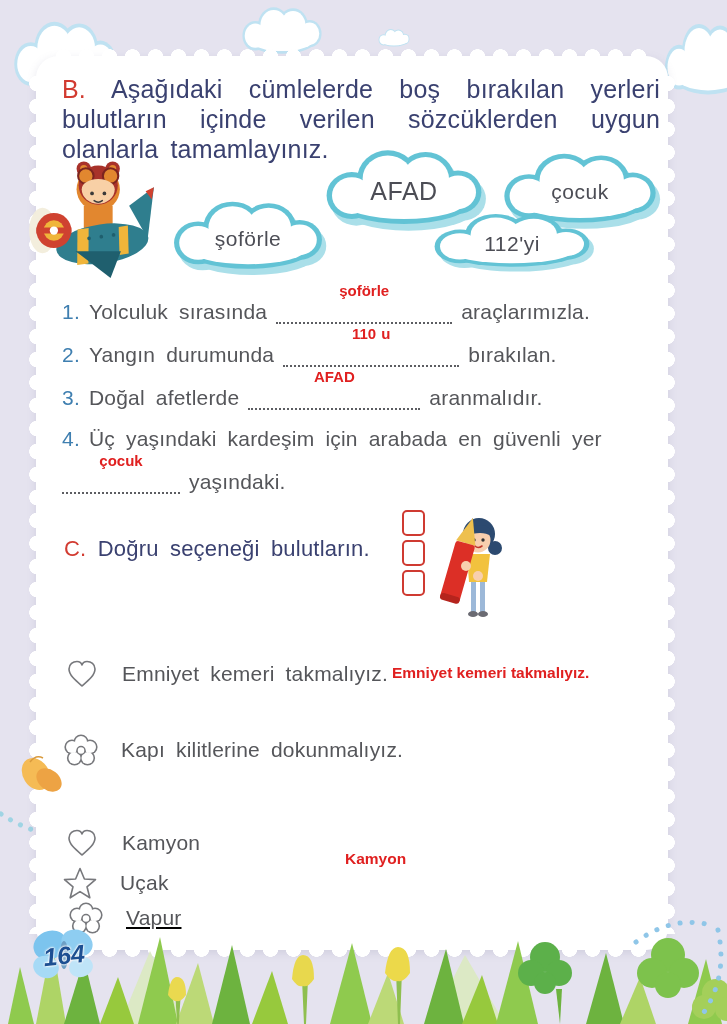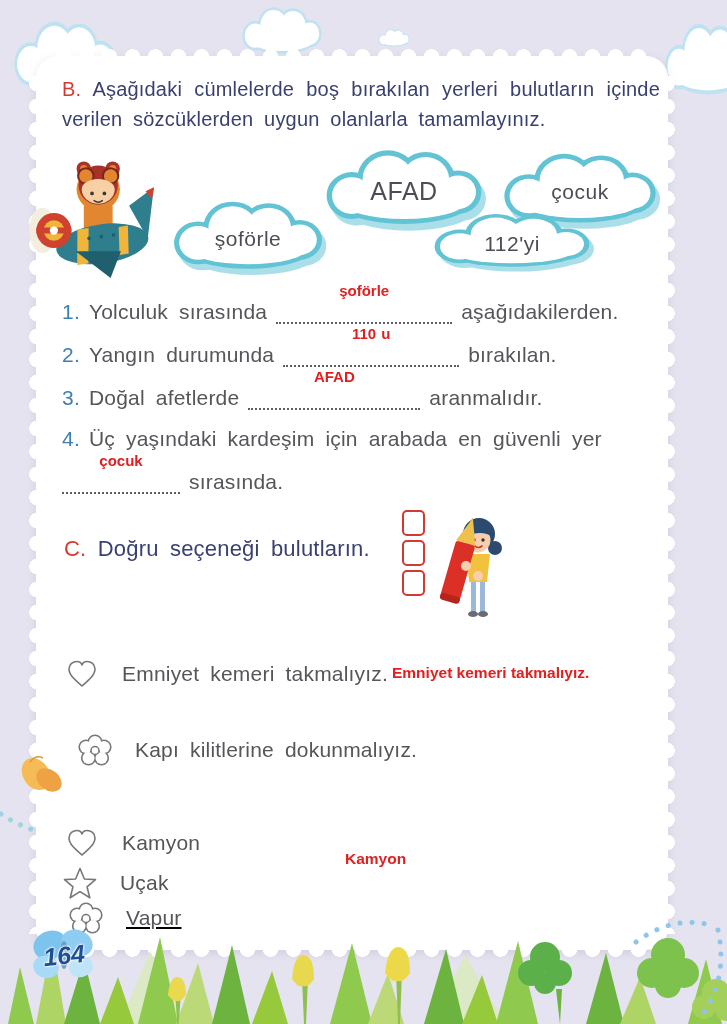--- a/index.html
+++ b/index.html
@@ -22,21 +22,21 @@
     background-size:23px 9px;}
   .bump.left{top:16px;bottom:16px;left:-8px;width:9px;background-repeat:repeat-y;
     background-image:radial-gradient(circle 8px at 9px 11.5px,#fff 7.6px,rgba(255,255,255,0) 8px);
     background-size:9px 23px;}
   .bump.right{top:16px;bottom:16px;right:-8px;width:9px;background-repeat:repeat-y;
     background-image:radial-gradient(circle 8px at 0px 11.5px,#fff 7.6px,rgba(255,255,255,0) 8px);
     background-size:9px 23px;}
 
   
   .abs{position:absolute;}
-  .heading{font-size:20px;line-height:30px;color:#3a4170;text-align:justify;
+  .heading{font-size:25px;line-height:30px;color:#3a4170;text-align:justify;
            word-spacing:5px;letter-spacing:.2px;z-index:3;}
   .sec-letter{color:#d23b31;}
   .body-txt{font-size:21px;color:#55565a;word-spacing:5px;letter-spacing:.2px;}
   .num{color:#3f7fb0;}
   .sentence{display:flex;align-items:flex-end;gap:9px;z-index:3;}
   .blank{display:inline-block;position:relative;height:24px;
          border-bottom:2px dotted #5c5d62;}
   .blank .ans{position:absolute;left:0;right:0;top:-16px;text-align:center;
         color:#e02020;font-weight:bold;font-size:15px;word-spacing:1px;letter-spacing:0;}
   .red-ans{color:#e02020;font-weight:bold;font-size:15.5px;z-index:3;}
@@ -228,21 +228,21 @@
       </svg>
     <span class="w">112'yi</span>
   </div>
 
   <div class="abs sentence body-txt" style="left:62px;top:298px;">
     <span class="num">1.</span>
     <span>Yolculuk sırasında</span>
     <span class="blank" style="width:176px;">
       <span class="ans">şoförle</span>
       </span>
-    <span>aşağıdakilerden.</span>
+    <span>araçlarımızla.</span>
   </div>
   <div class="abs sentence body-txt" style="left:62px;top:341px;">
     <span class="num">2.</span>
     <span>Yangın durumunda</span>
     <span class="blank" style="width:176px;">
       <span class="ans">110 u</span>
       </span>
     <span>bırakılan.</span>
   </div>
   <div class="abs sentence body-txt" style="left:62px;top:384px;">
@@ -254,21 +254,21 @@
     <span>aranmalıdır.</span>
   </div>
   <div class="abs sentence body-txt" style="left:62px;top:427px;">
     <span class="num">4.</span>
     <span>Üç yaşındaki kardeşim için arabada en güvenli yer</span>
   </div>
   <div class="abs sentence body-txt" style="left:62px;top:468px;">
     <span class="blank" style="width:118px;">
       <span class="ans">çocuk</span>
       </span>
-    <span>sırasında.</span>
+    <span>yaşındaki.</span>
   </div>
 
   <div class="abs heading" style="left:64px;top:534px;width:380px;font-size:22px;">
     <span class="sec-letter">C.</span>
     <span>Doğru seçeneği bulutların.</span>
   </div>
 
   <div id="checkbox-col" style="left:402px;top:510px;">
     <div class="chkbox"></div>
     <div class="chkbox"></div>
@@ -304,21 +304,21 @@
   <div class="abs red-ans" style="left:392px;top:664px;">Emniyet kemeri takmalıyız.</div>
 
   <div class="abs opt-row" style="left:62px;top:660px;">
     <span class="opt-shape">
         <svg width="30" height="28" viewBox="0 0 30 28">
           <use href="#heartshape"></use>
         </svg>
       </span>
     <span class="body-txt">Emniyet kemeri takmalıyız.</span>
   </div>
-  <div class="abs opt-row" style="left:75px;top:734px;text-align:right;">
+  <div class="abs opt-row" style="left:61px;top:734px;text-align:right;">
     <span class="opt-shape">
         <svg width="34" height="32" viewBox="0 0 34 32">
           <use href="#flowershape"></use>
         </svg>
       </span>
     <span class="body-txt">Kapı kilitlerine dokunmalıyız.</span>
   </div>
 
   <div class="abs body-txt" style="left:60px;top:793px;width:580px;">
     <span class="num">2.</span>

